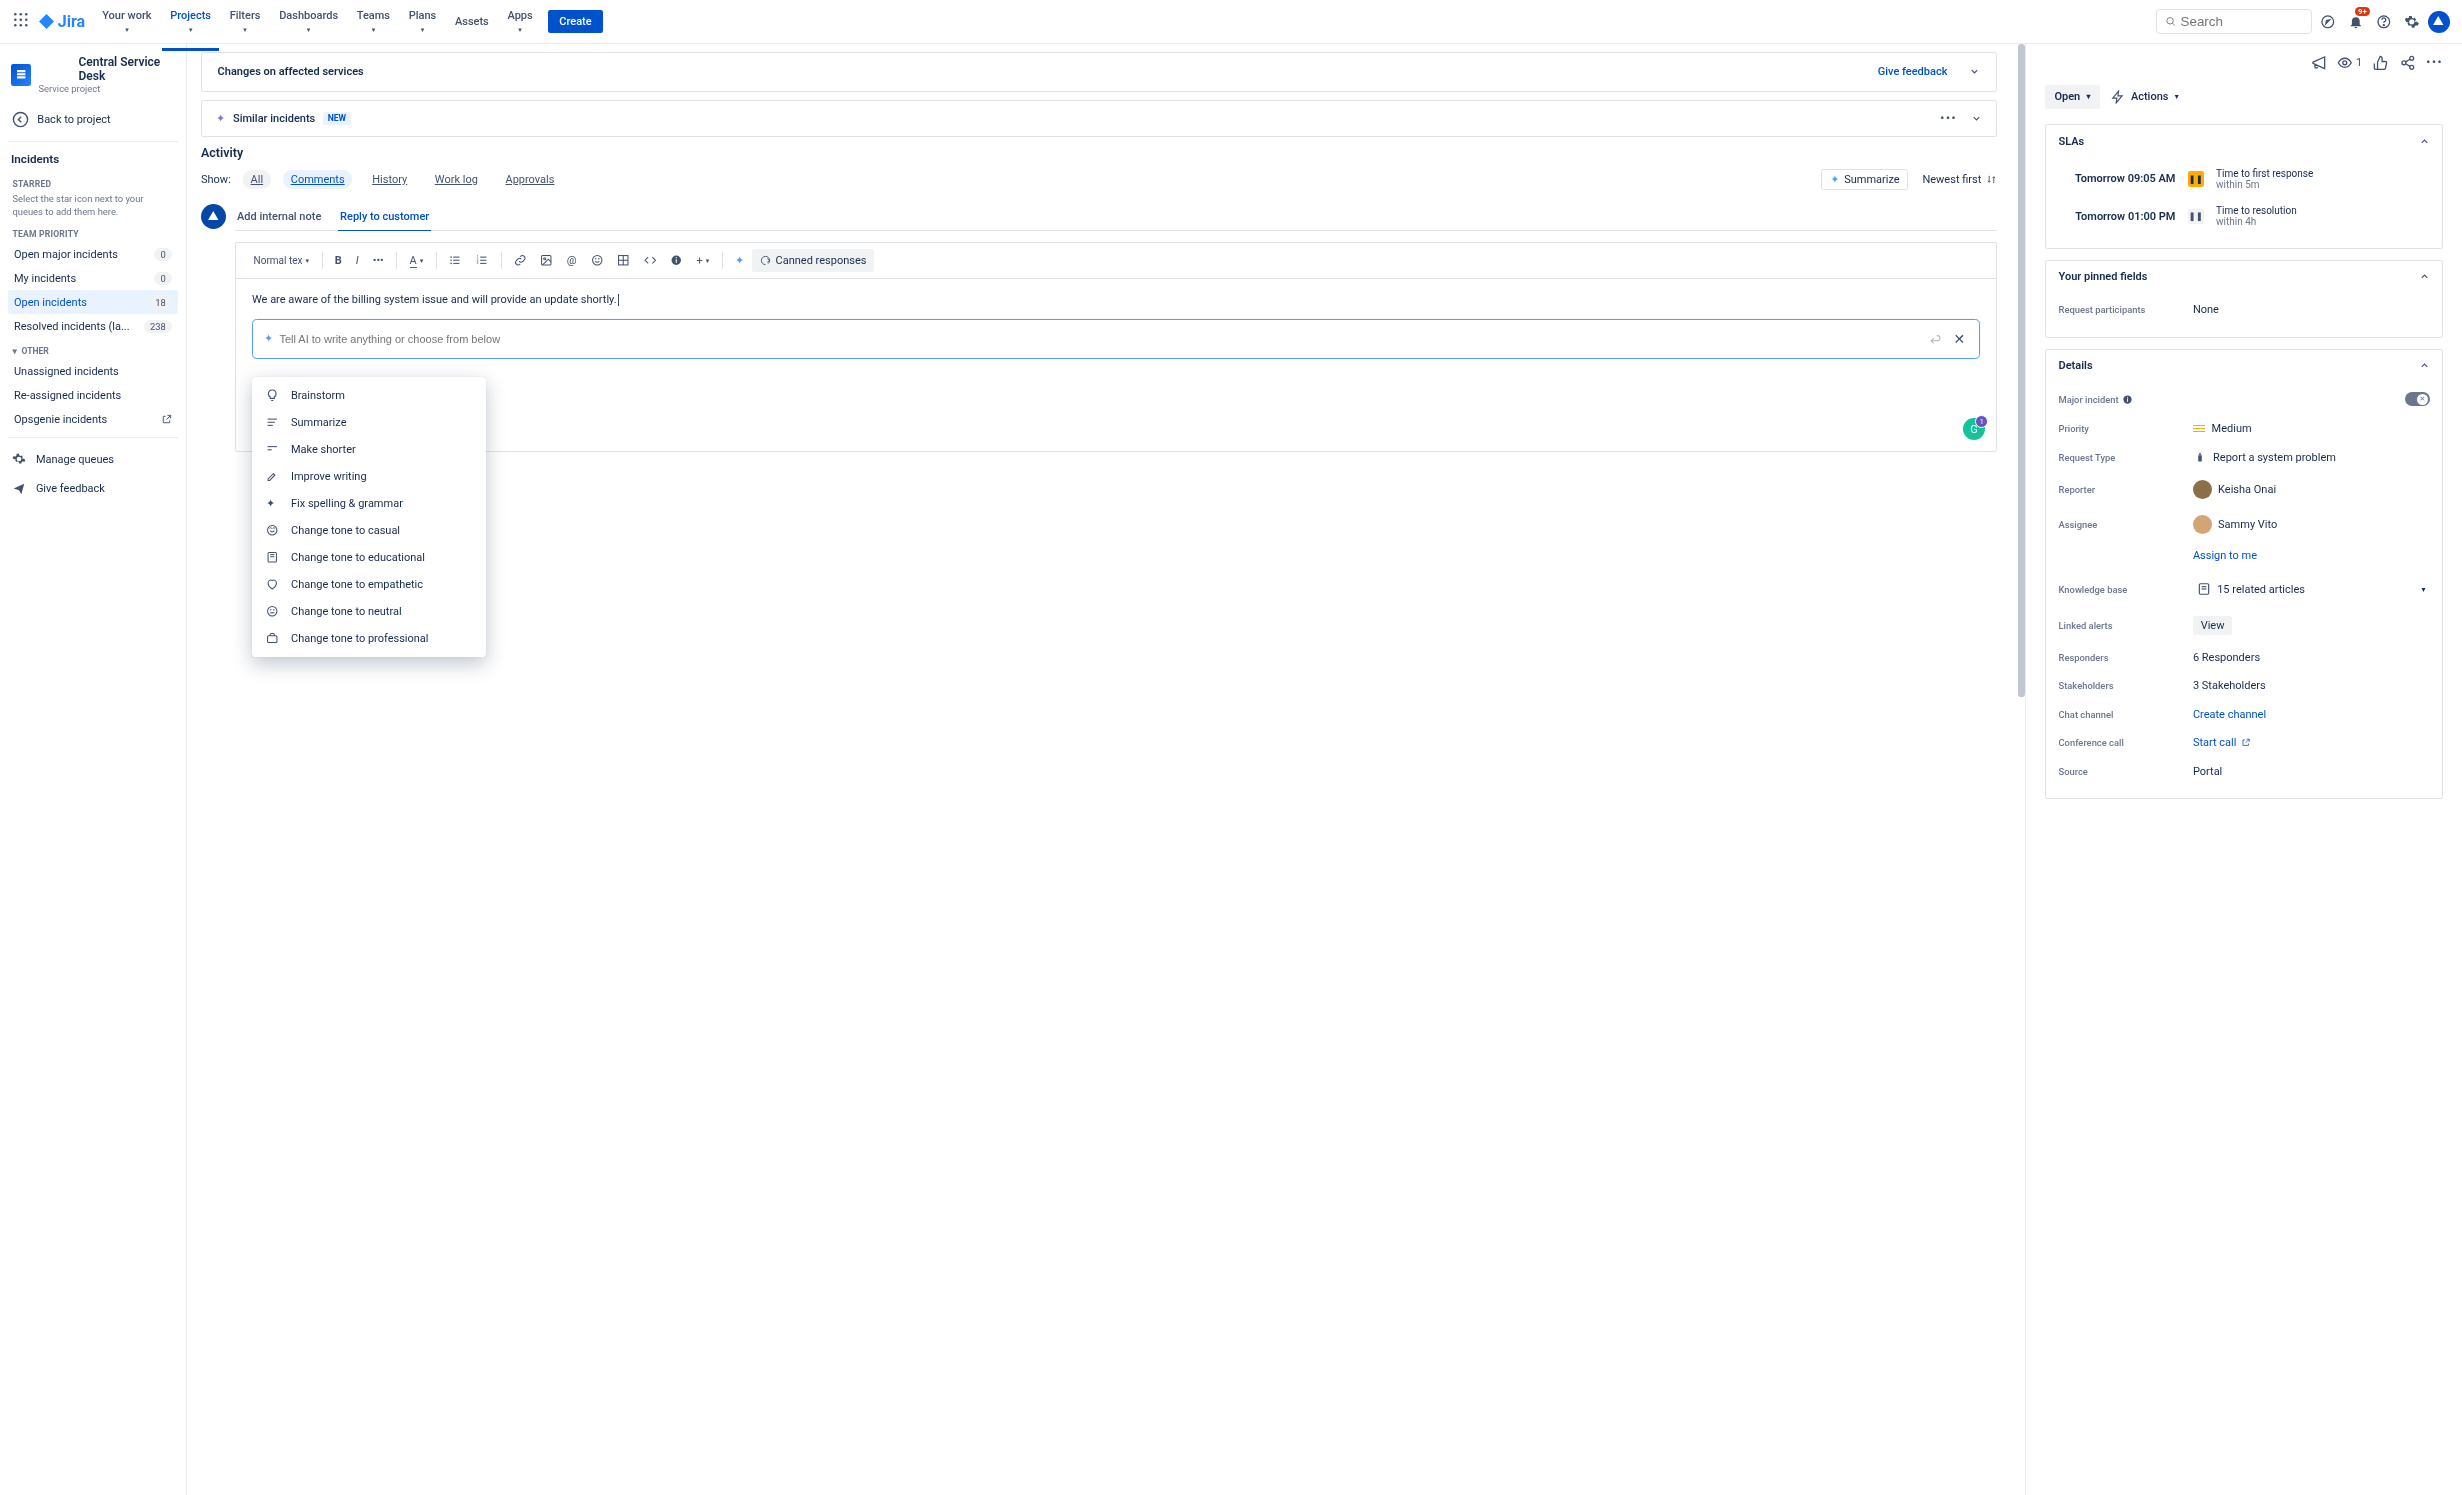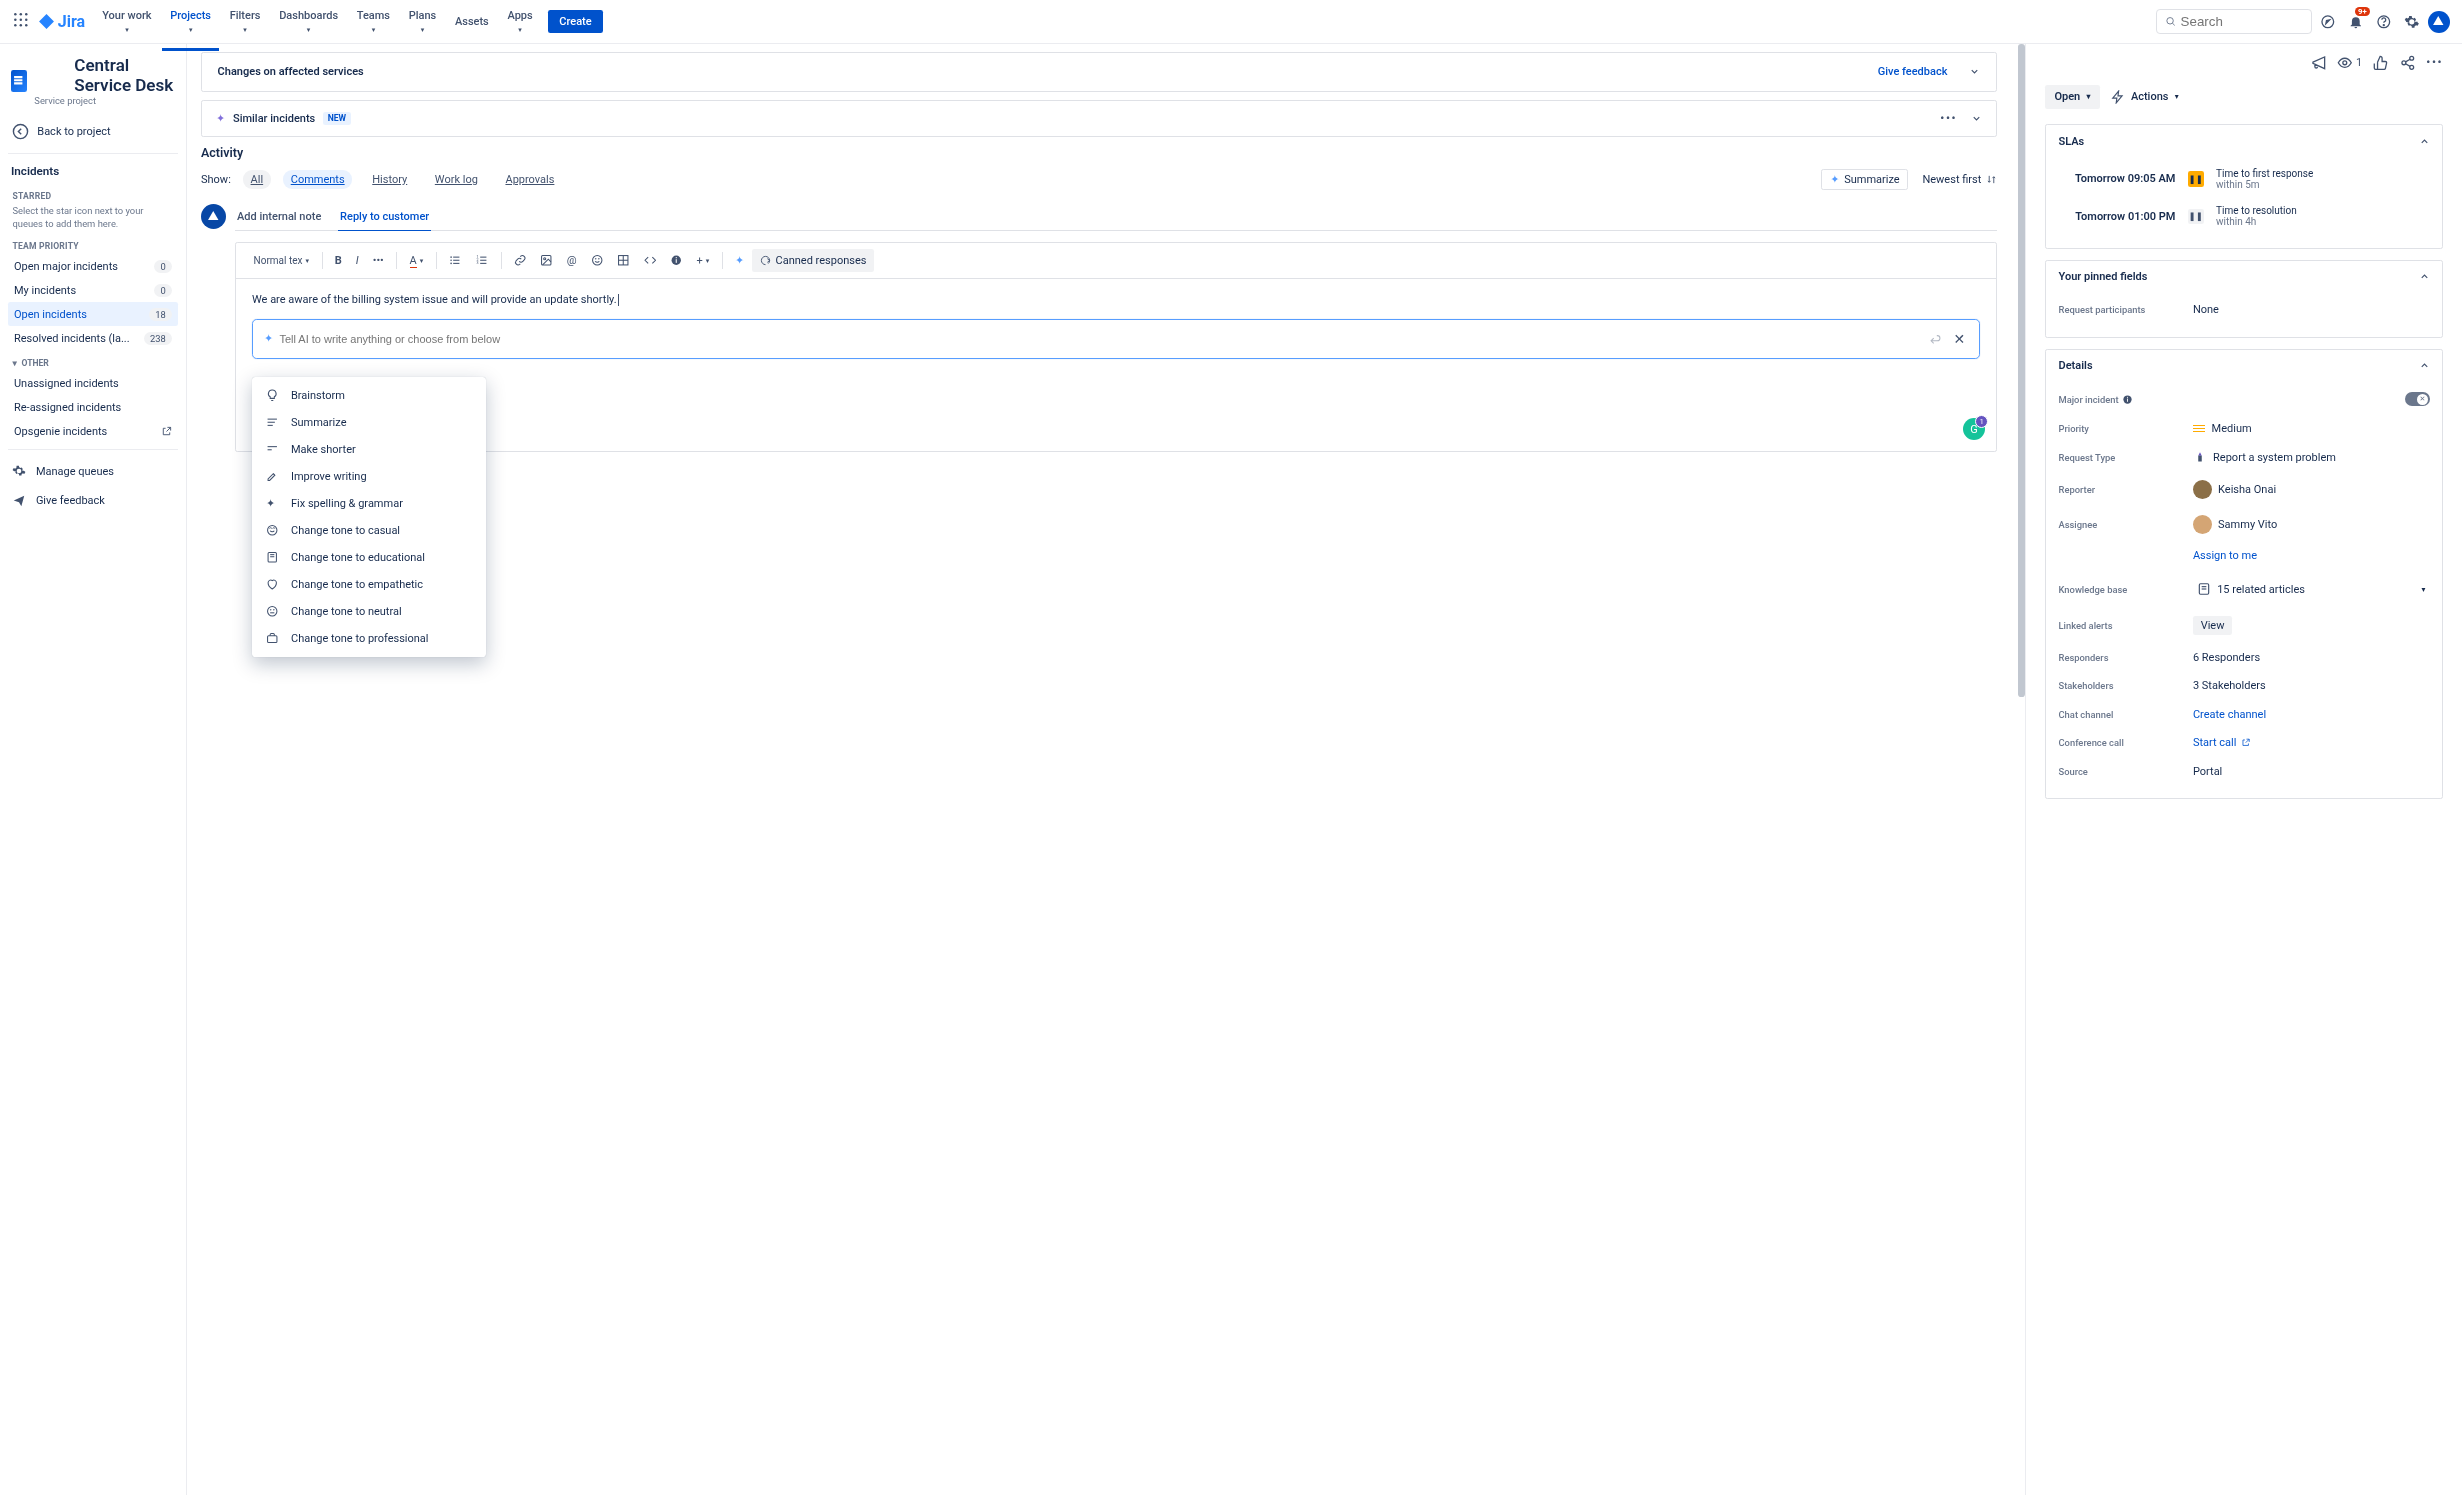--- a/index.html
+++ b/index.html
@@ -21,21 +21,21 @@
 .topnav .search input { border: 0; outline: 0; margin-left: 4.7px; width: 100%; }
 .topnav .iconbtn { width: 25px; height: 25px; border-radius: 50%; display: flex; align-items: center; justify-content: center; cursor: pointer; color: #42526E; position: relative; }
 .topnav .notif-badge { position: absolute; top: -1.6px; right: -1.6px; background: #DE350B; color: #fff; border-radius: 6.2px; font-size: 7.8px; padding: 0 3.1px; font-weight: 700; }
 .topnav .avatar { width: 22px; height: 22px; border-radius: 50%; background: #0052CC; color:#fff; display:flex;align-items:center;justify-content:center;font-weight:700;font-size:9.4px;}
 
 
 .layout { display: flex; height: calc(100vh - 44px); }
 .leftbar { width: 187px; border-right: 0.8px solid #ebecf0; padding: 11px 7.8px; overflow-y: auto; flex-shrink: 0; }
 .leftbar .project-head { display: flex; gap: 7.8px; align-items: center; margin-bottom: 11px; padding: 0 3.1px;}
 .leftbar .project-ico { width: 22px; height: 22px; border-radius: 2.3px; background: linear-gradient(135deg,#0052CC,#2684FF); display:flex;align-items:center;justify-content:center;color:#fff;}
-.leftbar .project-name { font-weight: 600; font-size: 17px; margin-left: 40px; }
+.leftbar .project-name { font-weight: 600; font-size: 12px; margin-left: 40px; }
 .leftbar .project-type { font-size: 9.4px; color: #6B778C; }
 .leftbar .back-link { display: flex; align-items: center; gap: 7.8px; padding: 6.2px 4.7px; margin-bottom: 6.2px; cursor: pointer; }
 .leftbar hr { border: 0; border-top: 0.8px solid #ebecf0; margin: 6.2px 0; }
 .leftbar .section-head { font-weight: 600; font-size: 11.7px; padding: 4.7px 3.1px; }
 .leftbar .section-label { font-size: 8.6px; font-weight: 700; color: #6B778C; padding: 7.8px 4.7px 3.1px; letter-spacing: 0.2px; }
 .leftbar .hint { font-size: 9.4px; color: #6B778C; padding: 0 4.7px 3.1px; line-height: 1.4; }
 .leftbar .q-item { display: flex; align-items: center; justify-content: space-between; padding: 5.5px 6.2px; border-radius: 2.3px; cursor: pointer; }
 .leftbar .q-item.active { background: #E9F2FF; color: #0052CC; }
 .leftbar .q-item .count { background: #F1F2F4; border-radius: 7.8px; padding: 0.8px 6.2px; font-size: 9.4px; color: #42526E; }
 .leftbar .q-item .label { overflow: hidden; text-overflow: ellipsis; white-space: nowrap; flex:1; }

